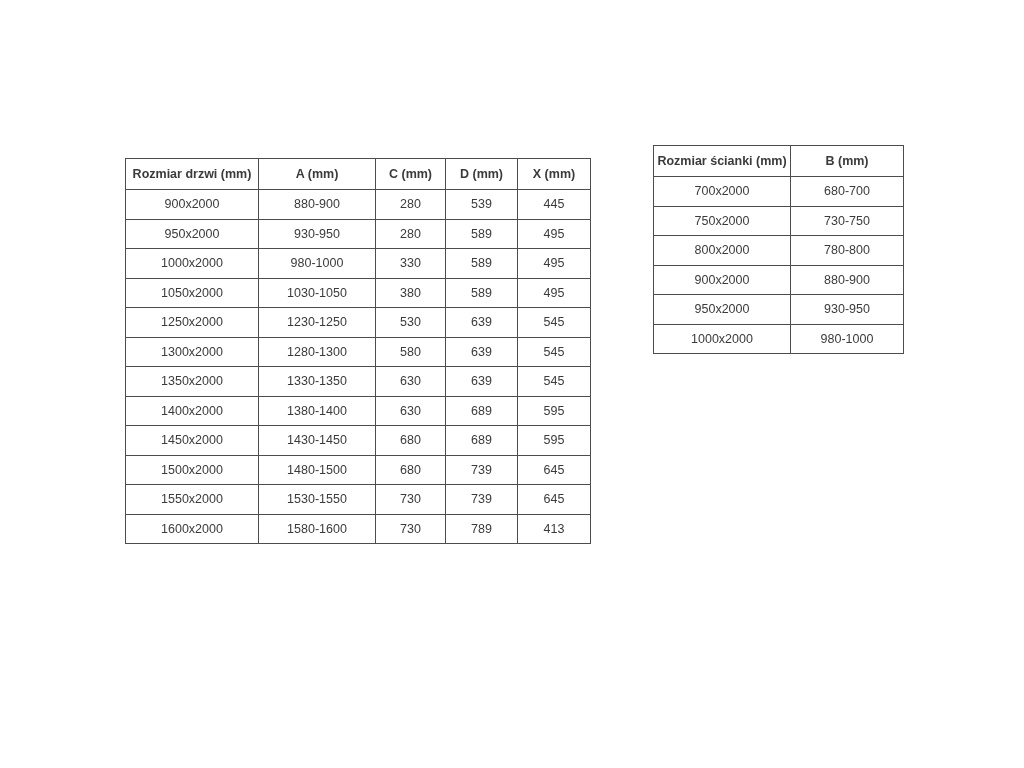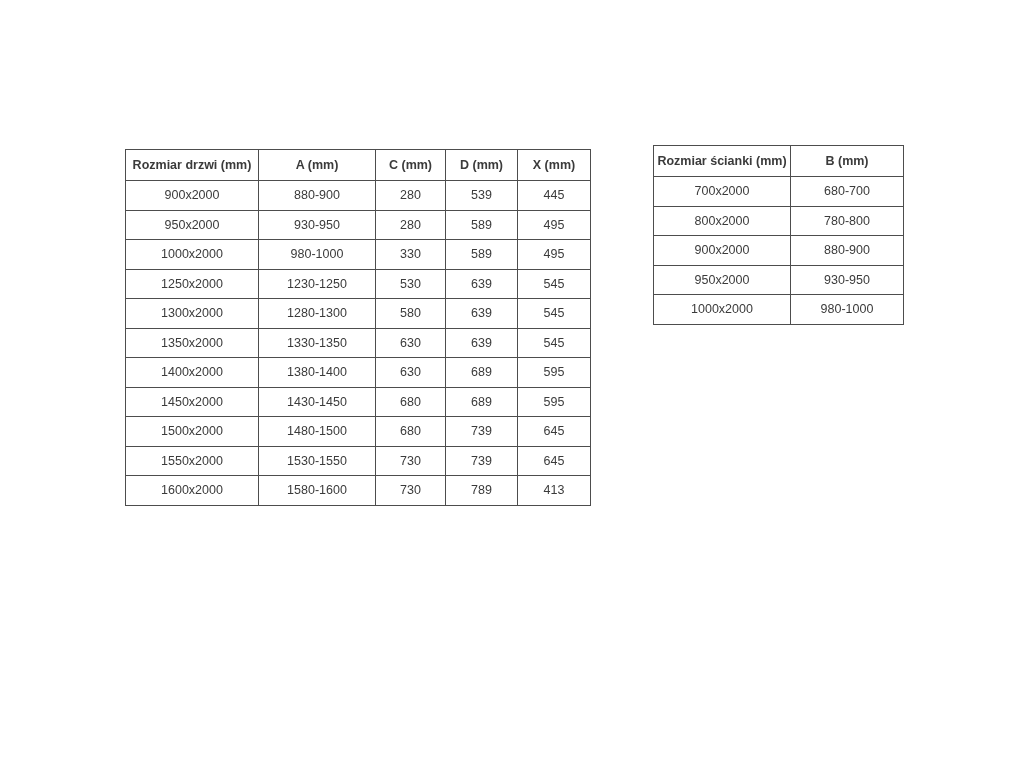--- a/index.html
+++ b/index.html
@@ -31,21 +31,21 @@
     line-height: 1;
     overflow: hidden;
     white-space: nowrap;
   }
   table.spec th {
     font-weight: bold;
     height: 30px;
   }
   #doors-table {
     left: 125px;
-    top: 149px;
+    top: 158px;
     width: 465px;
   }
   #wall-table {
     left: 645px;
     top: 145px;
     width: 250px;
     margin-left: 8px;
   }
 </style>
 </head>
@@ -86,20 +86,27 @@
           <td>495</td>
         </tr>
         <tr>
           <td>1000x2000</td>
           <td>980-1000</td>
           <td>330</td>
           <td>589</td>
           <td>495</td>
         </tr>
         <tr>
+          <td>1050x2000</td>
+          <td>1030-1050</td>
+          <td>380</td>
+          <td>589</td>
+          <td>495</td>
+        </tr>
+        <tr>
           <td>1250x2000</td>
           <td>1230-1250</td>
           <td>530</td>
           <td>639</td>
           <td>545</td>
         </tr>
         <tr>
           <td>1300x2000</td>
           <td>1280-1300</td>
           <td>580</td>
@@ -161,20 +168,24 @@
           <th>Rozmiar ścianki (mm)</th>
           <th>B (mm)</th>
         </tr>
       </thead>
       <tbody>
         <tr>
           <td>700x2000</td>
           <td>680-700</td>
         </tr>
         <tr>
+          <td>750x2000</td>
+          <td>730-750</td>
+        </tr>
+        <tr>
           <td>800x2000</td>
           <td>780-800</td>
         </tr>
         <tr>
           <td>900x2000</td>
           <td>880-900</td>
         </tr>
         <tr>
           <td>950x2000</td>
           <td>930-950</td>

